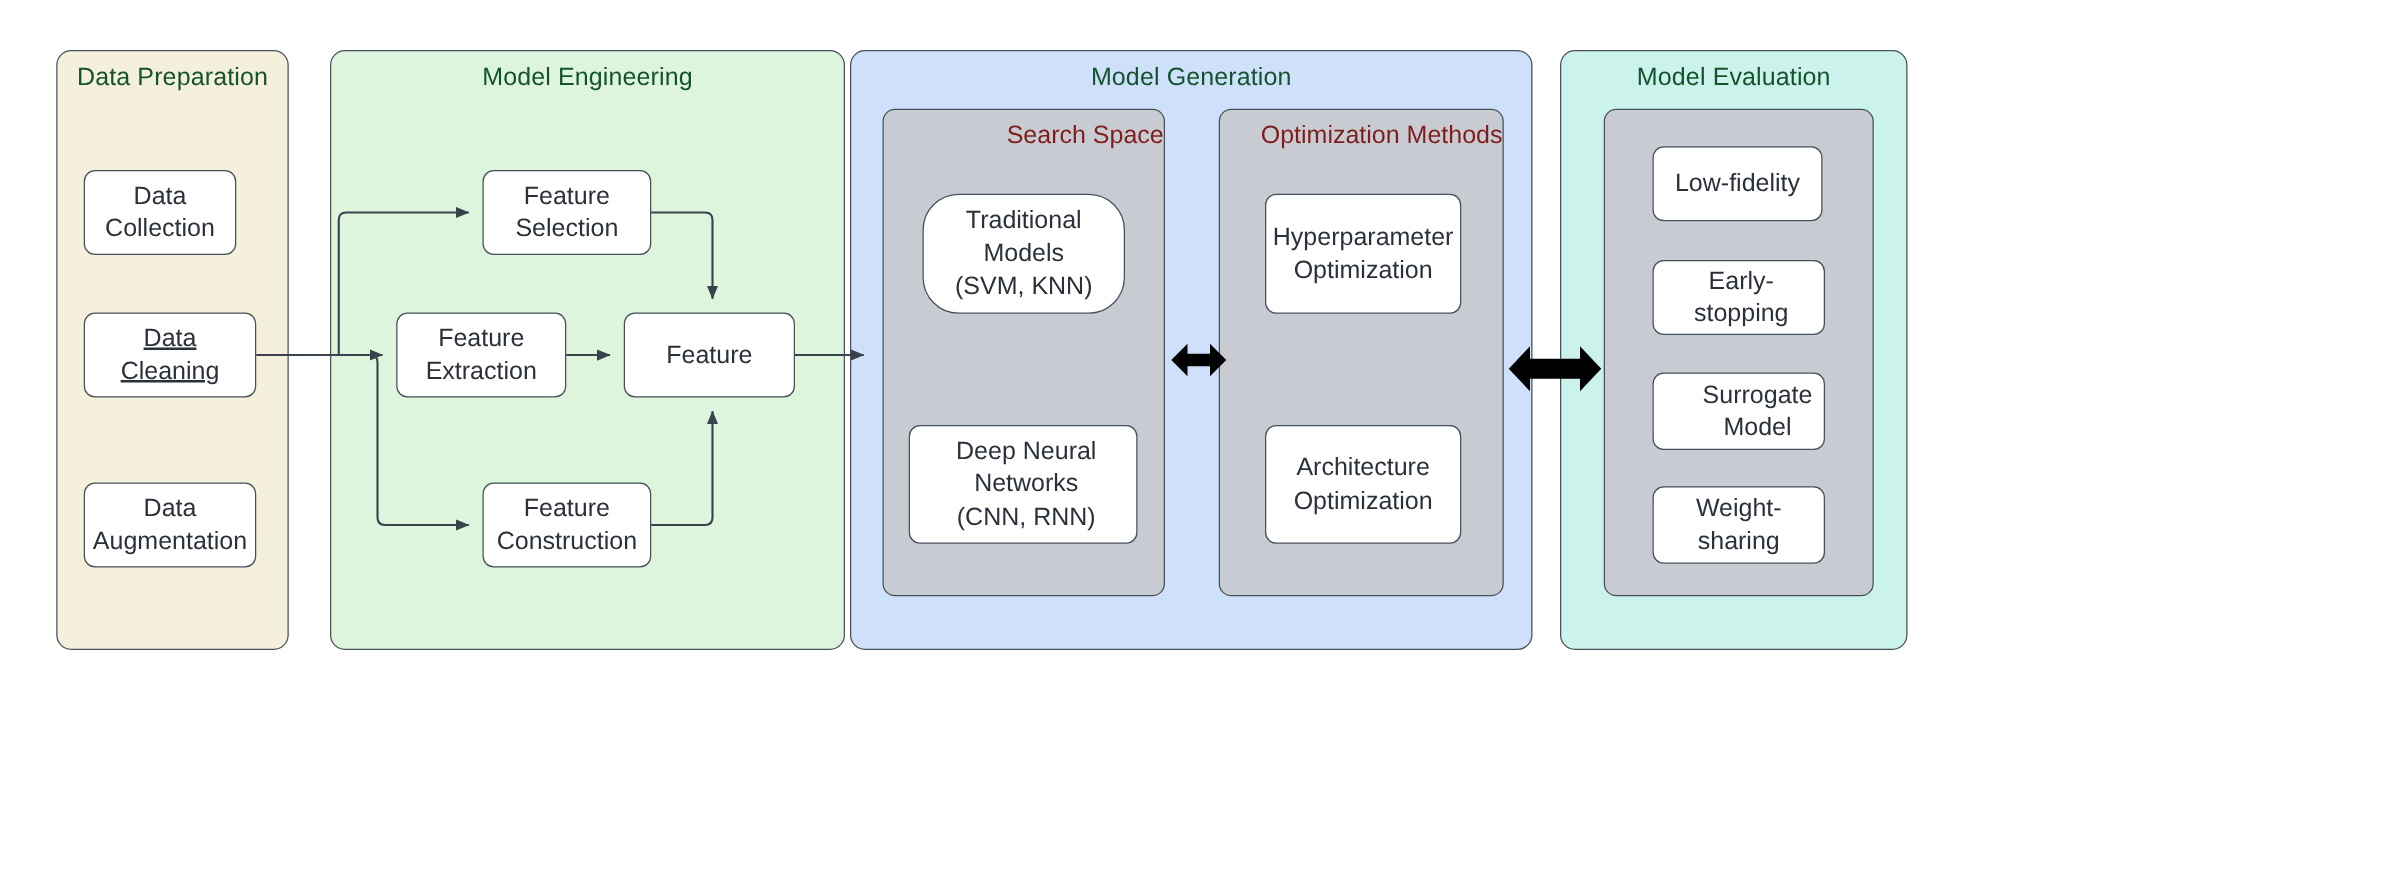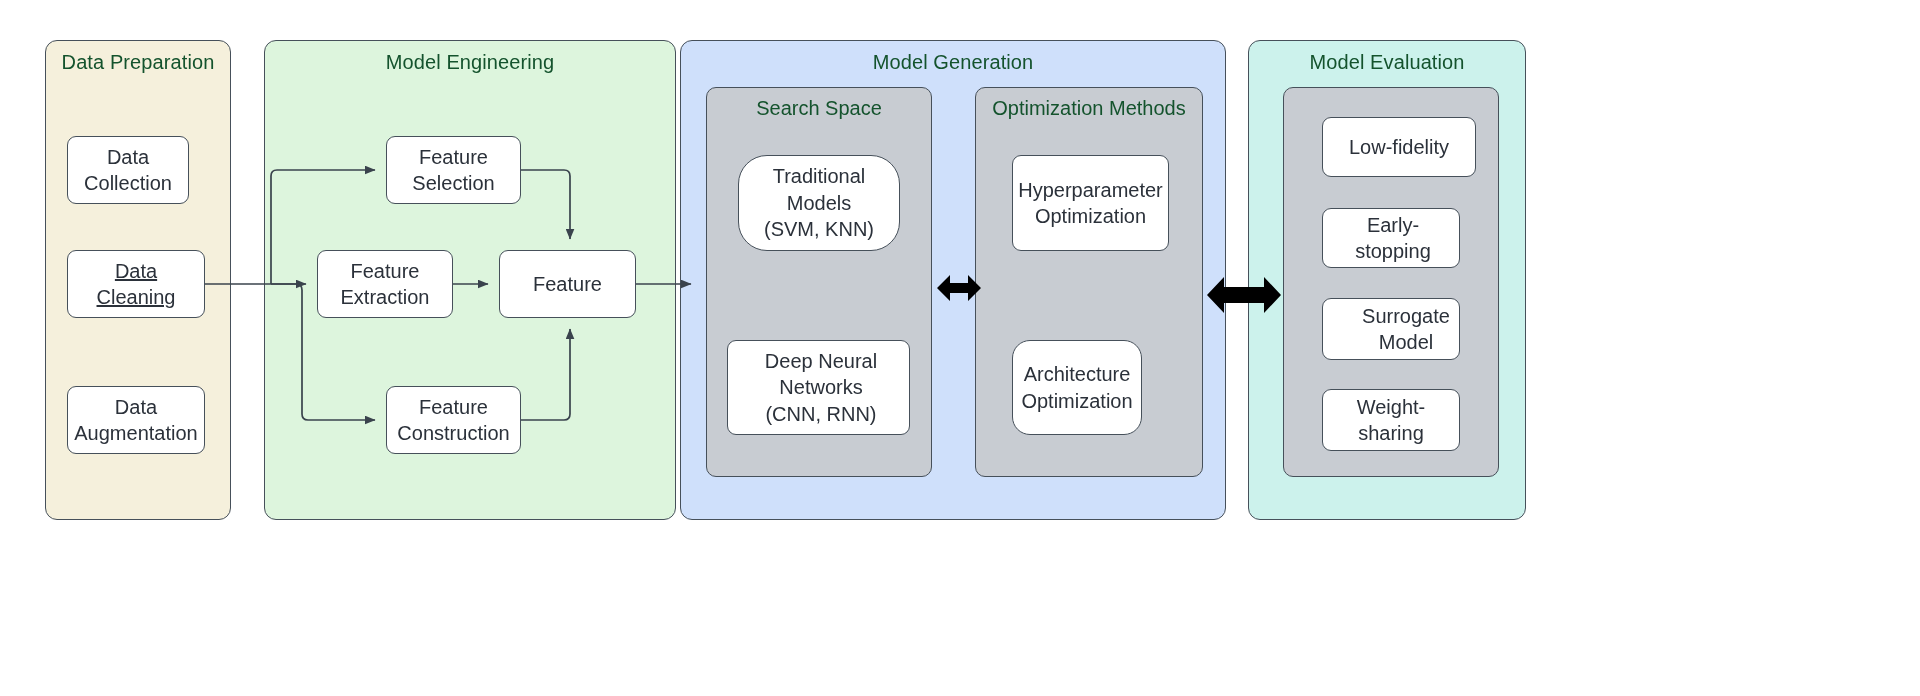--- a/index.html
+++ b/index.html
@@ -49,23 +49,23 @@
     position: absolute;
     background: #c8ccd2;
     border: 1.6px solid #46505a;
     border-radius: 10px;
     box-sizing: border-box;
   }
   .group-title {
     position: absolute;
     left: 0; right: 0;
     top: 9px;
-    text-align: center;
+    text-align: right;
     font-size: 20px;
-    color: #14532d;
+    color: #7f1d1d;
   }
   
   .node {
     position: absolute;
     background: #ffffff;
     border: 1.5px solid #46505a;
     border-radius: 9px;
     box-sizing: border-box;
     display: flex;
     align-items: center;
@@ -113,28 +113,28 @@
 (SVM, KNN)</div>
   <div class="node" style="left:727px; top:340px; width:183px; height:95px;padding-left:11px;">Deep Neural
 Networks
 (CNN, RNN)</div>
 
   <div class="group" style="left:975px; top:87px; width:228px; height:390px;">
     <div class="group-title">Optimization Methods</div>
   </div>
   <div class="node" style="left:1012px; top:155px; width:157px; height:96px;">Hyperparameter
 Optimization</div>
-  <div class="node" style="left:1012px; top:340px; width:130px; height:95px;border-radius:18px;">Architecture
+  <div class="node" style="left:1012px; top:340px; width:157px; height:95px;">Architecture
 Optimization</div>
 
   <div class="phase" style="left:1248px; top:40px; width:278px; height:480px; background:#ccf2ec;">
     <div class="phase-title">Model Evaluation</div>
   </div>
   <div class="group" style="left:1283px; top:87px; width:216px; height:390px;"></div>
-  <div class="node" style="left:1322px; top:117px; width:154px; height:60px;">Low-fidelity</div>
+  <div class="node" style="left:1322px; top:117px; width:136px; height:60px;">Low-fidelity</div>
   <div class="node" style="left:1322px; top:208px; width:138px; height:60px;padding-left:10px;">Early-stopping</div>
   <div class="node" style="left:1322px; top:298px; width:138px; height:62px;padding-left:36px;">Surrogate
 Model</div>
   <div class="node" style="left:1322px; top:389px; width:138px; height:62px;">Weight-sharing</div>
 
   <svg class="svg-layer" viewBox="0 0 1920 696">
     <defs>
       <marker id="ah" markerWidth="11" markerHeight="9" refX="10.4" refY="4.5" orient="auto" markerUnits="userSpaceOnUse">
         <path d="M0,0 L11,4.5 L0,9 z" fill="#3a434d"></path>
       </marker>

